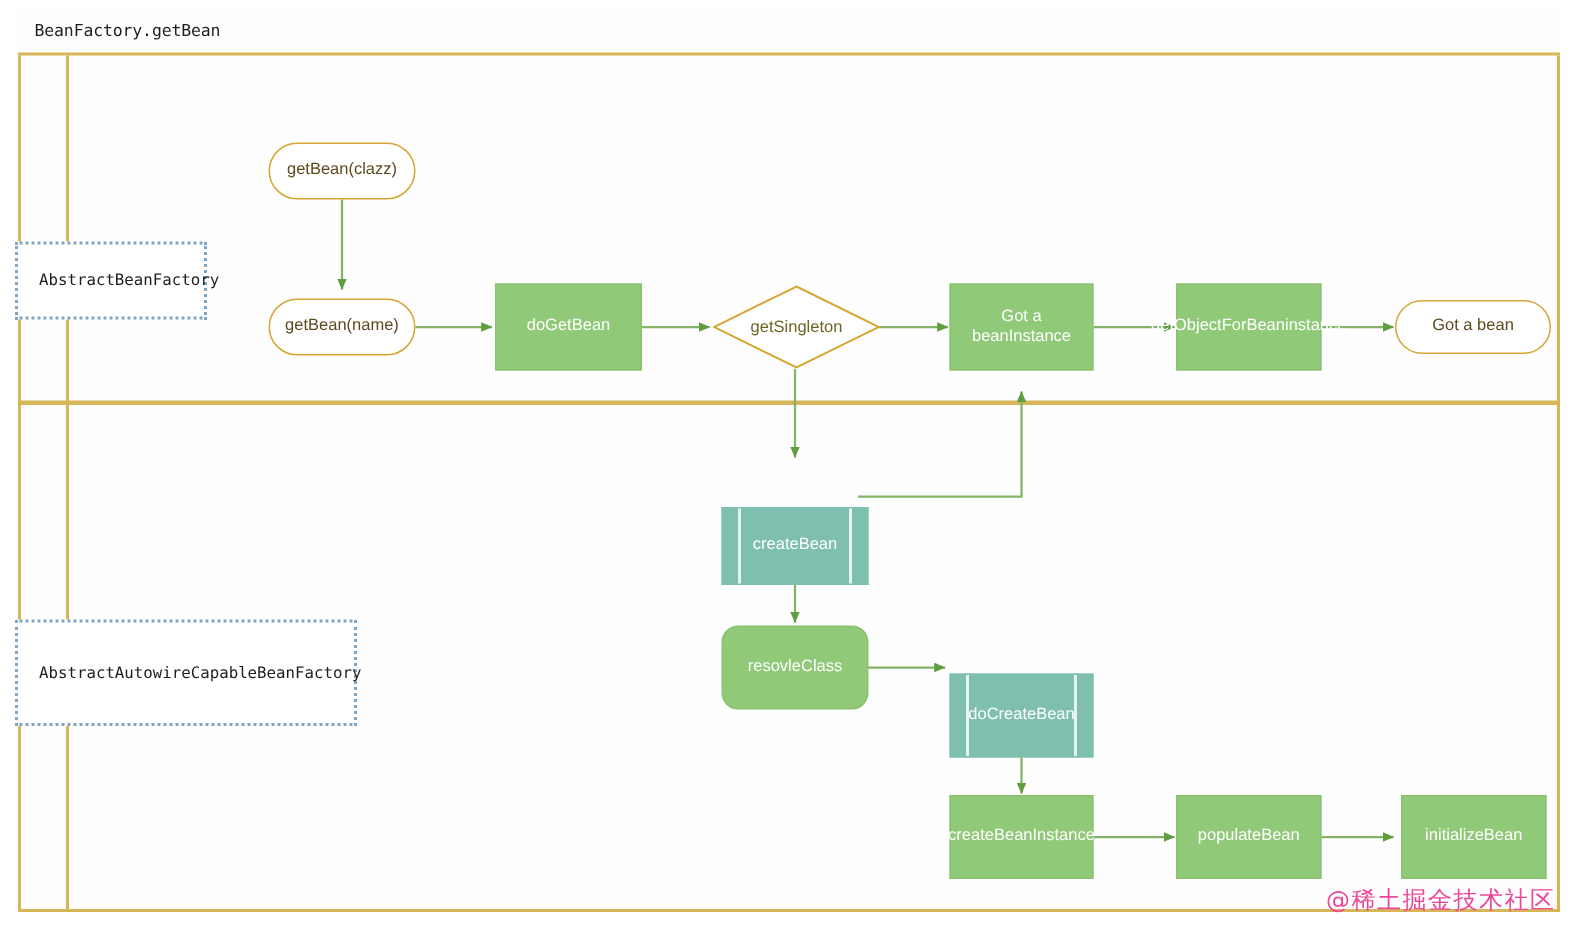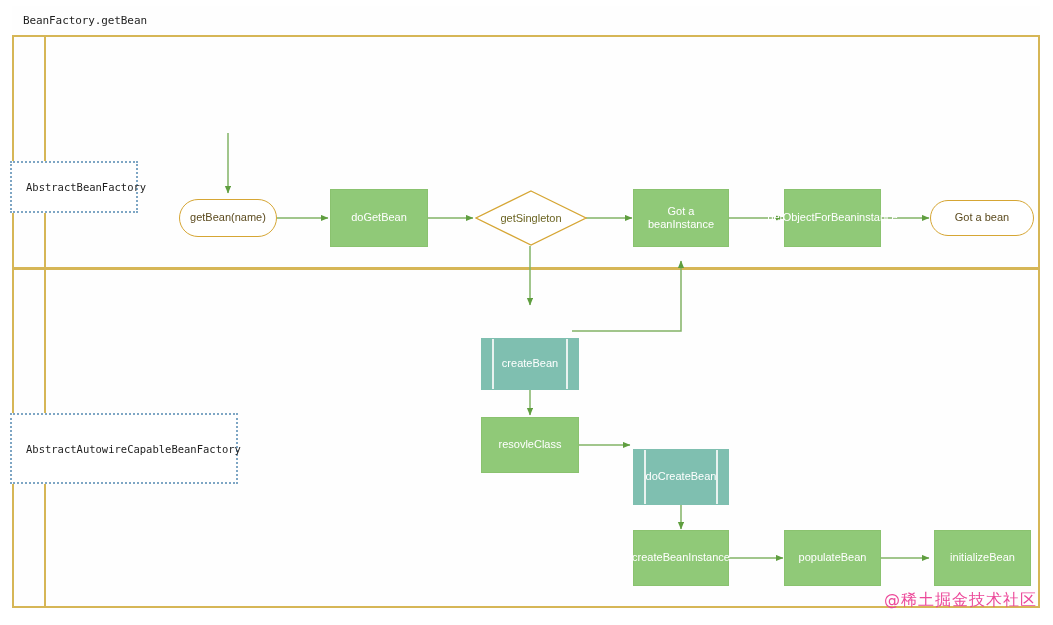--- a/index.html
+++ b/index.html
@@ -213,20 +213,23 @@
     </g>
   </svg>
 
   <div class="note" style="left:10px; top:161px; width:128px; height:52px;">
     <span>AbstractBeanFactory</span>
   </div>
   <div class="note" style="left:10px; top:413px; width:228px; height:71px;">
     <span>AbstractAutowireCapableBeanFactory</span>
   </div>
 
+  <div class="node n-term" style="left:179px; top:95px; width:98px; height:38px;">
+    <span class="lbl">getBean(clazz)</span>
+  </div>
 
   <div class="node n-green" style="left:330px; top:189px; width:98px; height:58px;">
     <span class="lbl">doGetBean</span>
   </div>
 
   <div class="node n-term" style="left:179px; top:199px; width:98px; height:38px;">
     <span class="lbl">getBean(name)</span>
   </div>
 
   <div class="n-dia" style="left:475px; top:190px; width:112px; height:56px;">
@@ -245,21 +248,21 @@
   </div>
 
   <div class="node n-term" style="left:930px; top:200px; width:104px; height:36px;">
     <span class="lbl">Got a bean</span>
   </div>
 
   <div class="node n-sub" style="left:481px; top:306px; width:98px; height:52px;">
     <span class="lbl">createBean</span>
   </div>
 
-  <div class="node n-green" style="left:481px; top:417px; width:98px; height:56px;">
+  <div class="node n-green" style="left:481px; top:417px; width:98px; height:56px;border-radius:11px;">
     <span class="lbl">resovleClass</span>
   </div>
 
   <div class="node n-sub" style="left:633px; top:417px; width:96px; height:56px;">
     <span class="lbl">doCreateBean</span>
   </div>
 
   <div class="node n-green" style="left:633px; top:530px; width:96px; height:56px; padding:16px 3px;">
     <span class="lbl">createBeanInstance</span>
   </div>

